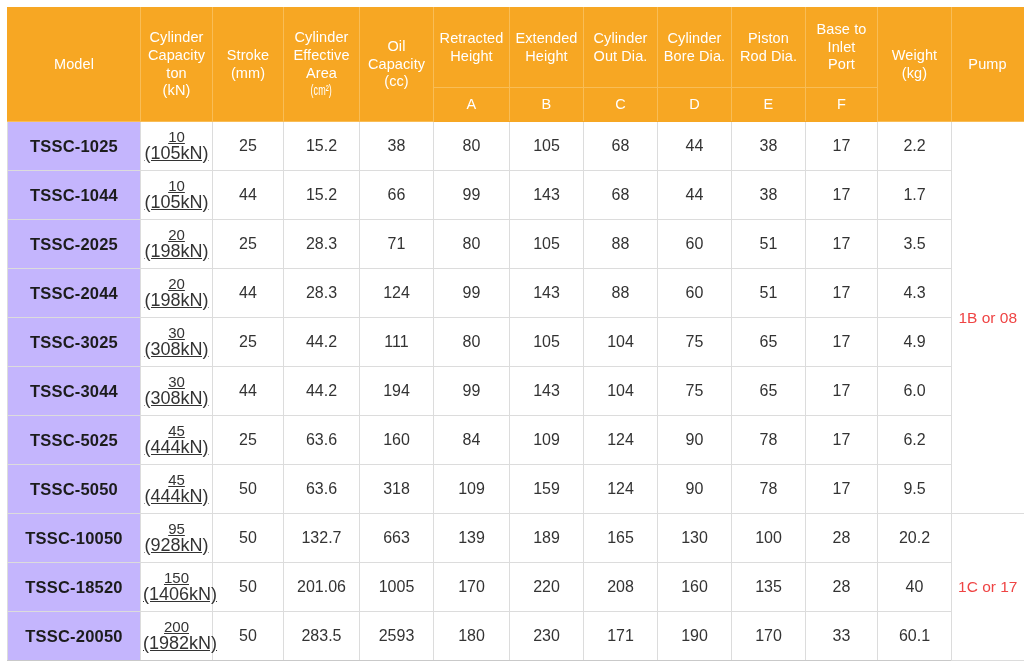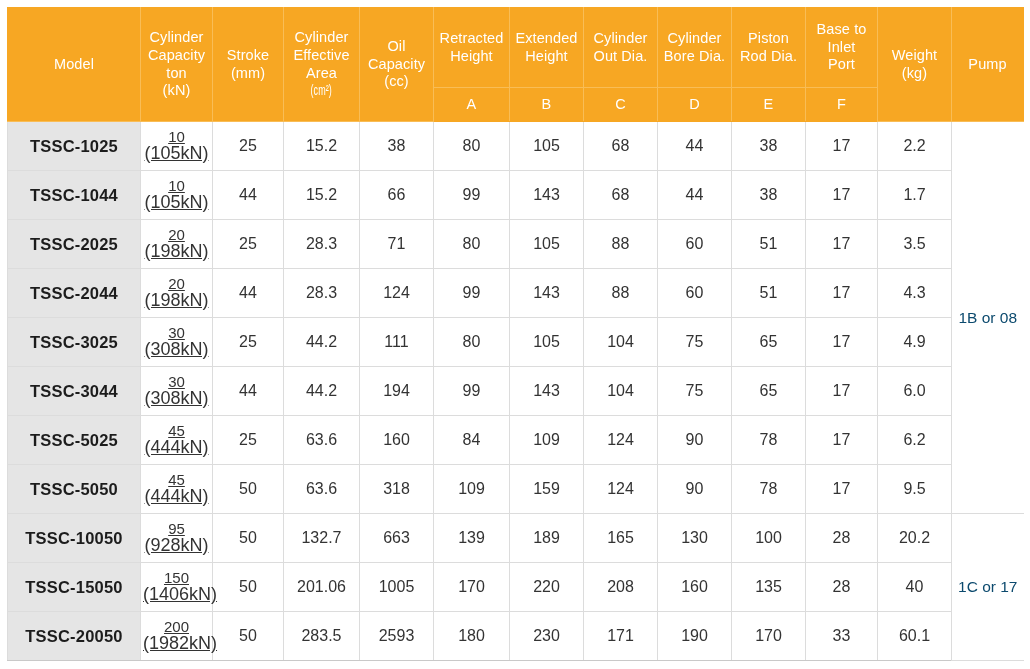--- a/index.html
+++ b/index.html
@@ -63,38 +63,38 @@
     border: 1px solid #dcdcdc;
     text-align: center;
     vertical-align: middle;
     height: 48px;
     background: #ffffff;
     font-size: 16px;
     color: #333333;
     padding: 0 2px;
   }
   tbody td.model {
-    background: #e5e5e5;
+    background: #c4b5fd;
     font-weight: bold;
     font-size: 16.5px;
     color: #1c1c1c;
     letter-spacing: .2px;
   }
   tbody td.cap {
     line-height: 1.06;
     font-size: 15px;
     text-decoration: underline;
   }
   tbody td.cap .ton { display:block; }
   tbody td.cap .kn  { display:block; font-size: 18px; }
 
   tbody td.pump {
     border-right: none;
     font-size: 15.5px;
-    color: #0c4a6e;
+    color: #ef4444;
   }
   tbody tr:first-child td { border-top-color: #d3d3d3; }
   tbody tr:last-child  td { border-bottom-color: #c9c9c9; }
 
   
   col.c-model { width: 133px; }
   col.c-cap   { width: 72px; }
   col.c-strk  { width: 71px; }
   col.c-area  { width: 76px; }
   col.c-oil   { width: 74px; }
@@ -347,21 +347,21 @@
           <td>139</td>
           <td>189</td>
           <td>165</td>
           <td>130</td>
           <td>100</td>
           <td>28</td>
           <td>20.2</td>
           <td class="pump" rowspan="3"><span>1C or 17</span></td>
         </tr>
         <tr>
-          <td class="model"><span>TSSC-15050</span></td>
+          <td class="model"><span>TSSC-18520</span></td>
           <td class="cap">
             <span class="ton">150</span>
             <span class="kn">(1406kN)</span>
           </td>
           <td>50</td>
           <td>201.06</td>
           <td>1005</td>
           <td>170</td>
           <td>220</td>
           <td>208</td>

